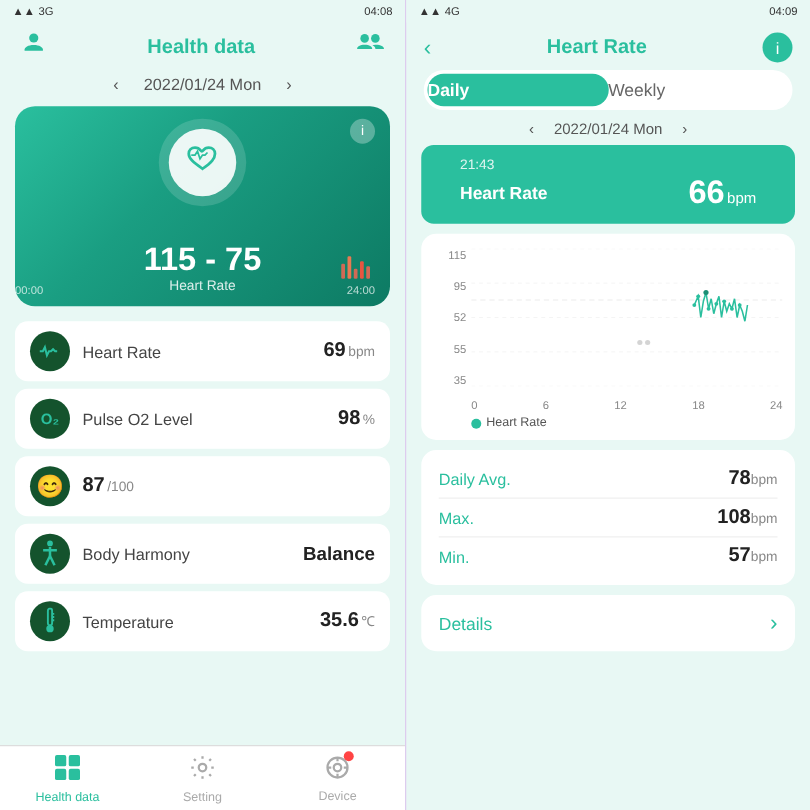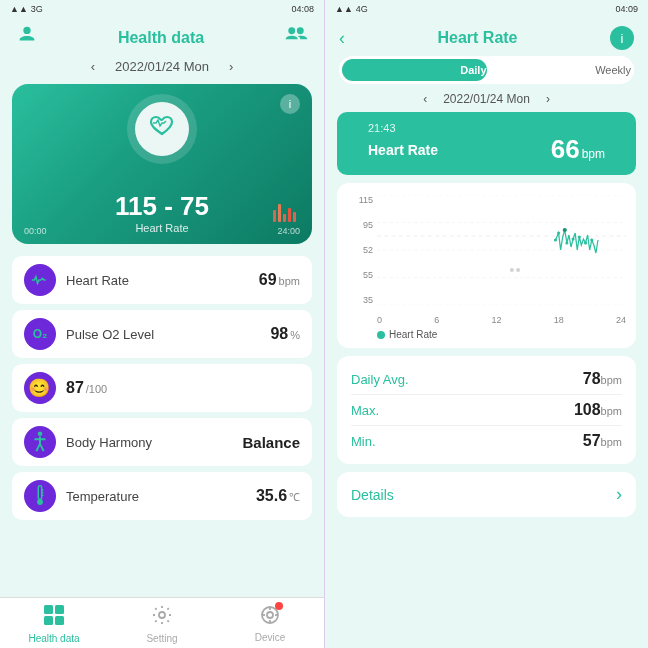--- a/index.html
+++ b/index.html
@@ -154,21 +154,21 @@
     }
 
     .hr-label-card {
       color: rgba(255,255,255,0.85);
       font-size: 11px;
     }
 
     .time-axis {
       position: absolute;
       bottom: 8px;
-      left: 12px;
+      left: 0;
       right: 12px;
       display: flex;
       justify-content: space-between;
     }
 
     .time-label {
       color: rgba(255,255,255,0.7);
       font-size: 9px;
     }
 
@@ -202,21 +202,21 @@
       padding: 8px 12px;
       display: flex;
       align-items: center;
       gap: 10px;
     }
 
     .metric-icon {
       width: 32px;
       height: 32px;
       border-radius: 16px;
-      background: #6d28d9;
+      background: #14532d;
       display: flex;
       align-items: center;
       justify-content: center;
       color: #2abf9e;
       font-size: 16px;
       flex-shrink: 0;
     }
 
     .metric-name {
       flex: 1;
@@ -333,24 +333,24 @@
     .toggle-bar {
       display: flex;
       margin: 0 14px 6px;
       background: white;
       border-radius: 20px;
       padding: 3px;
     }
 
     .toggle-btn {
       flex: 1;
-      text-align: right;
+      text-align: left;
       padding: 5px 0;
       border-radius: 16px;
-      font-size: 11px;
+      font-size: 14px;
       cursor: pointer;
       color: #666;
     }
 
     .toggle-btn.active {
       background: #2abf9e;
       color: white;
       font-weight: 600;
     }
 

